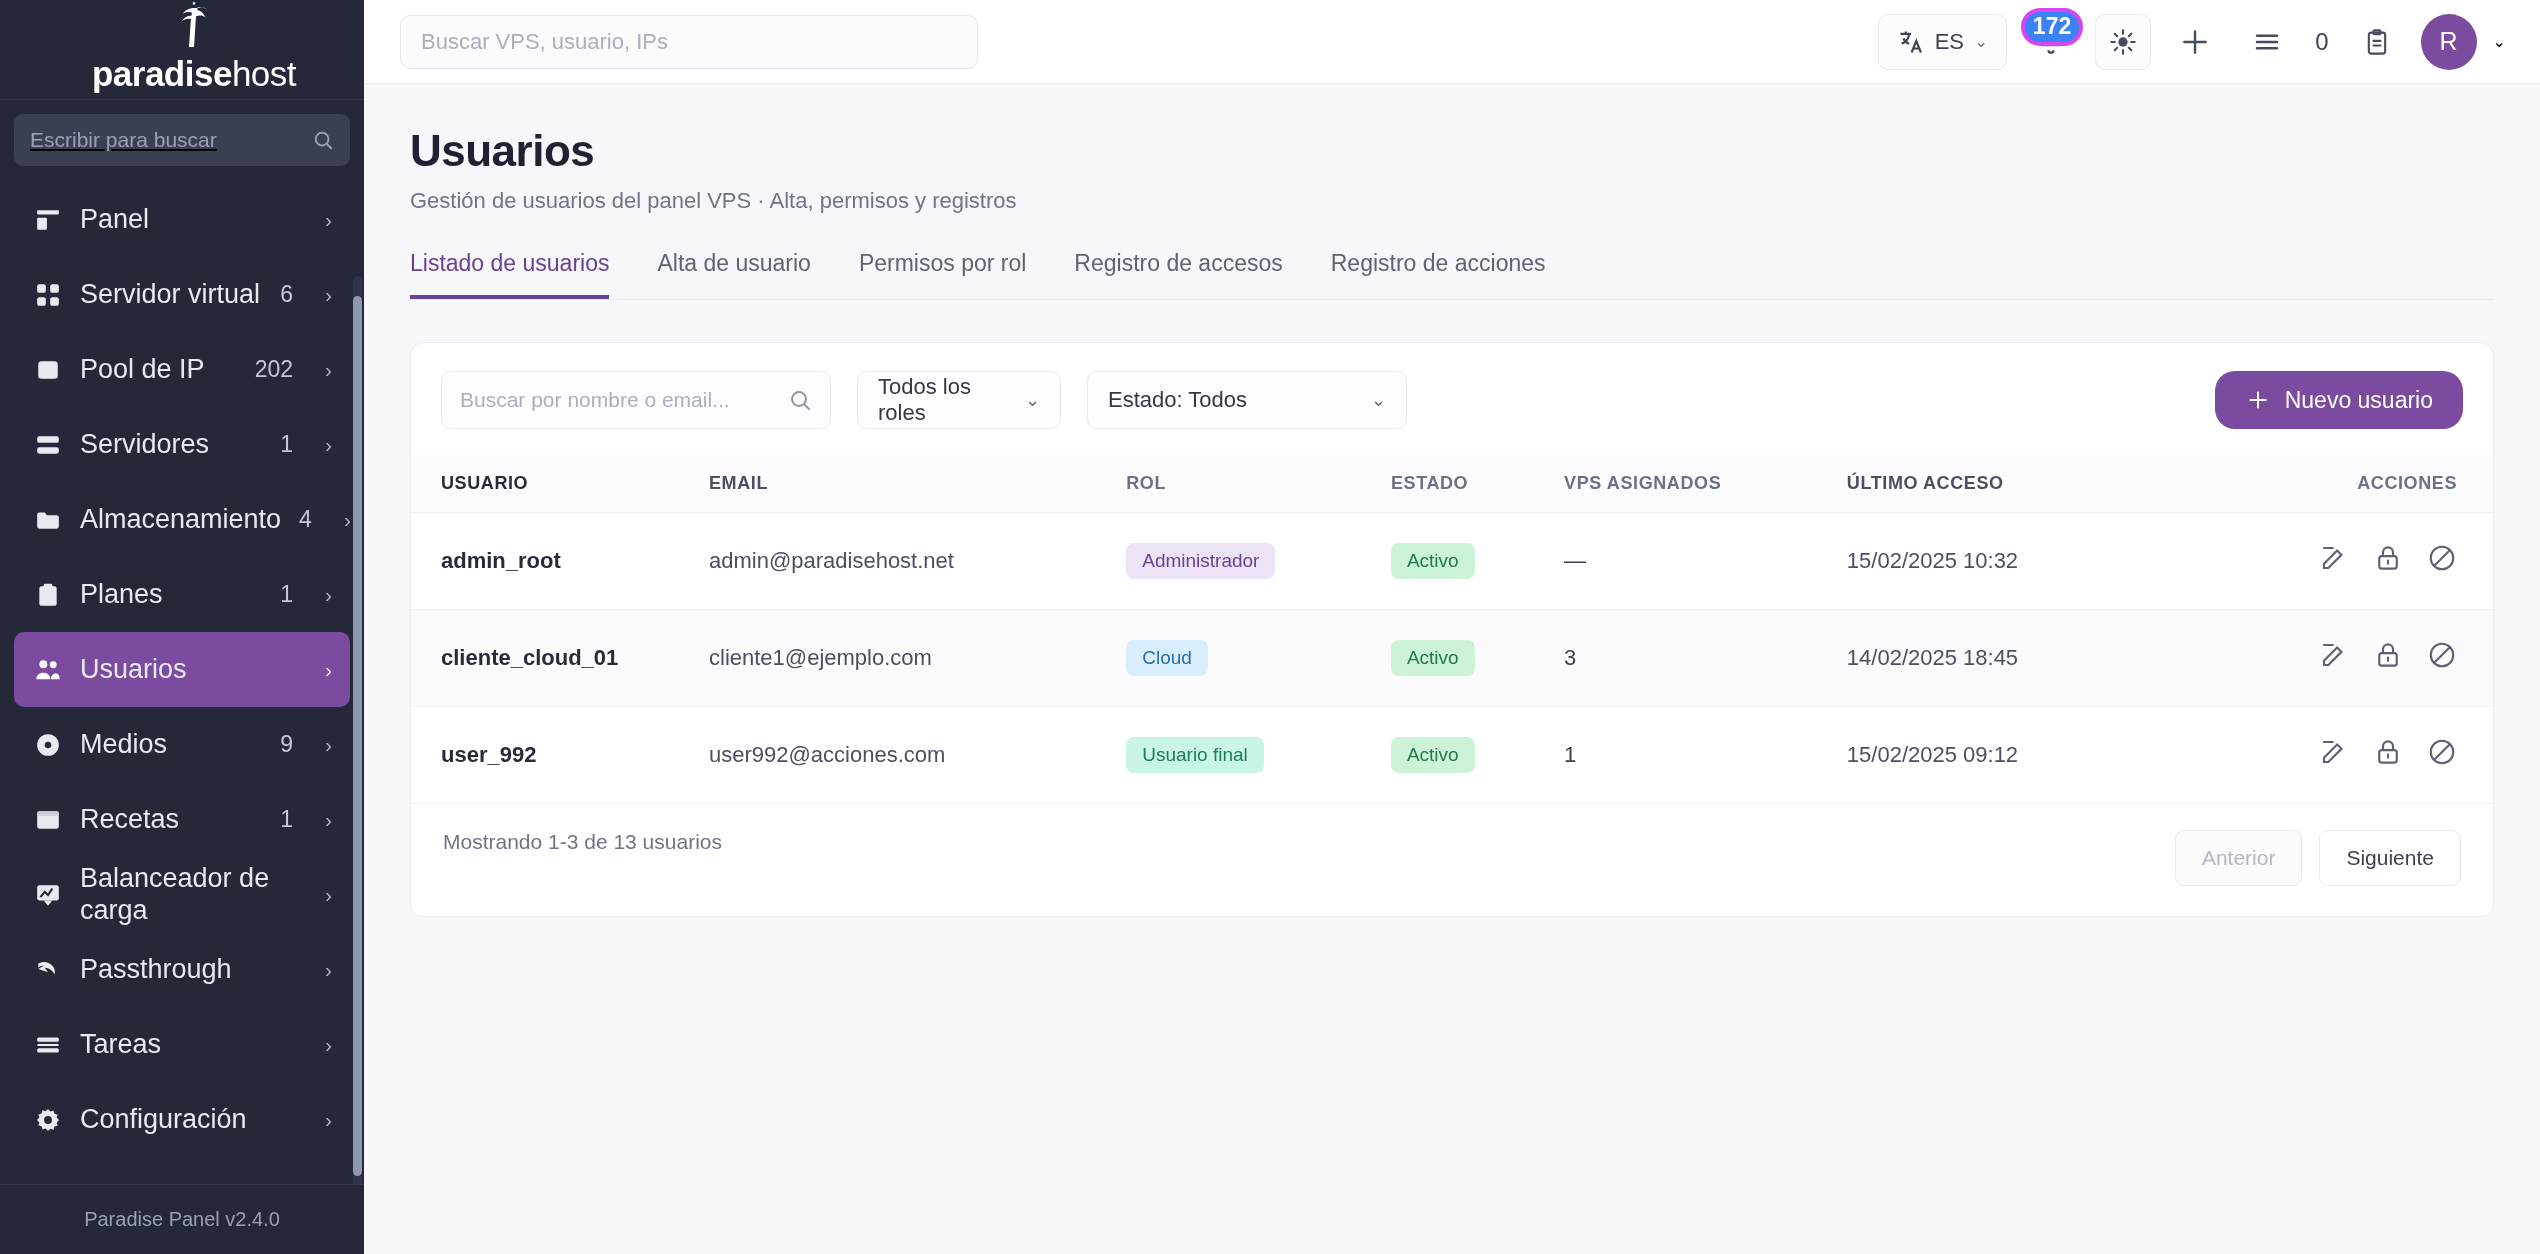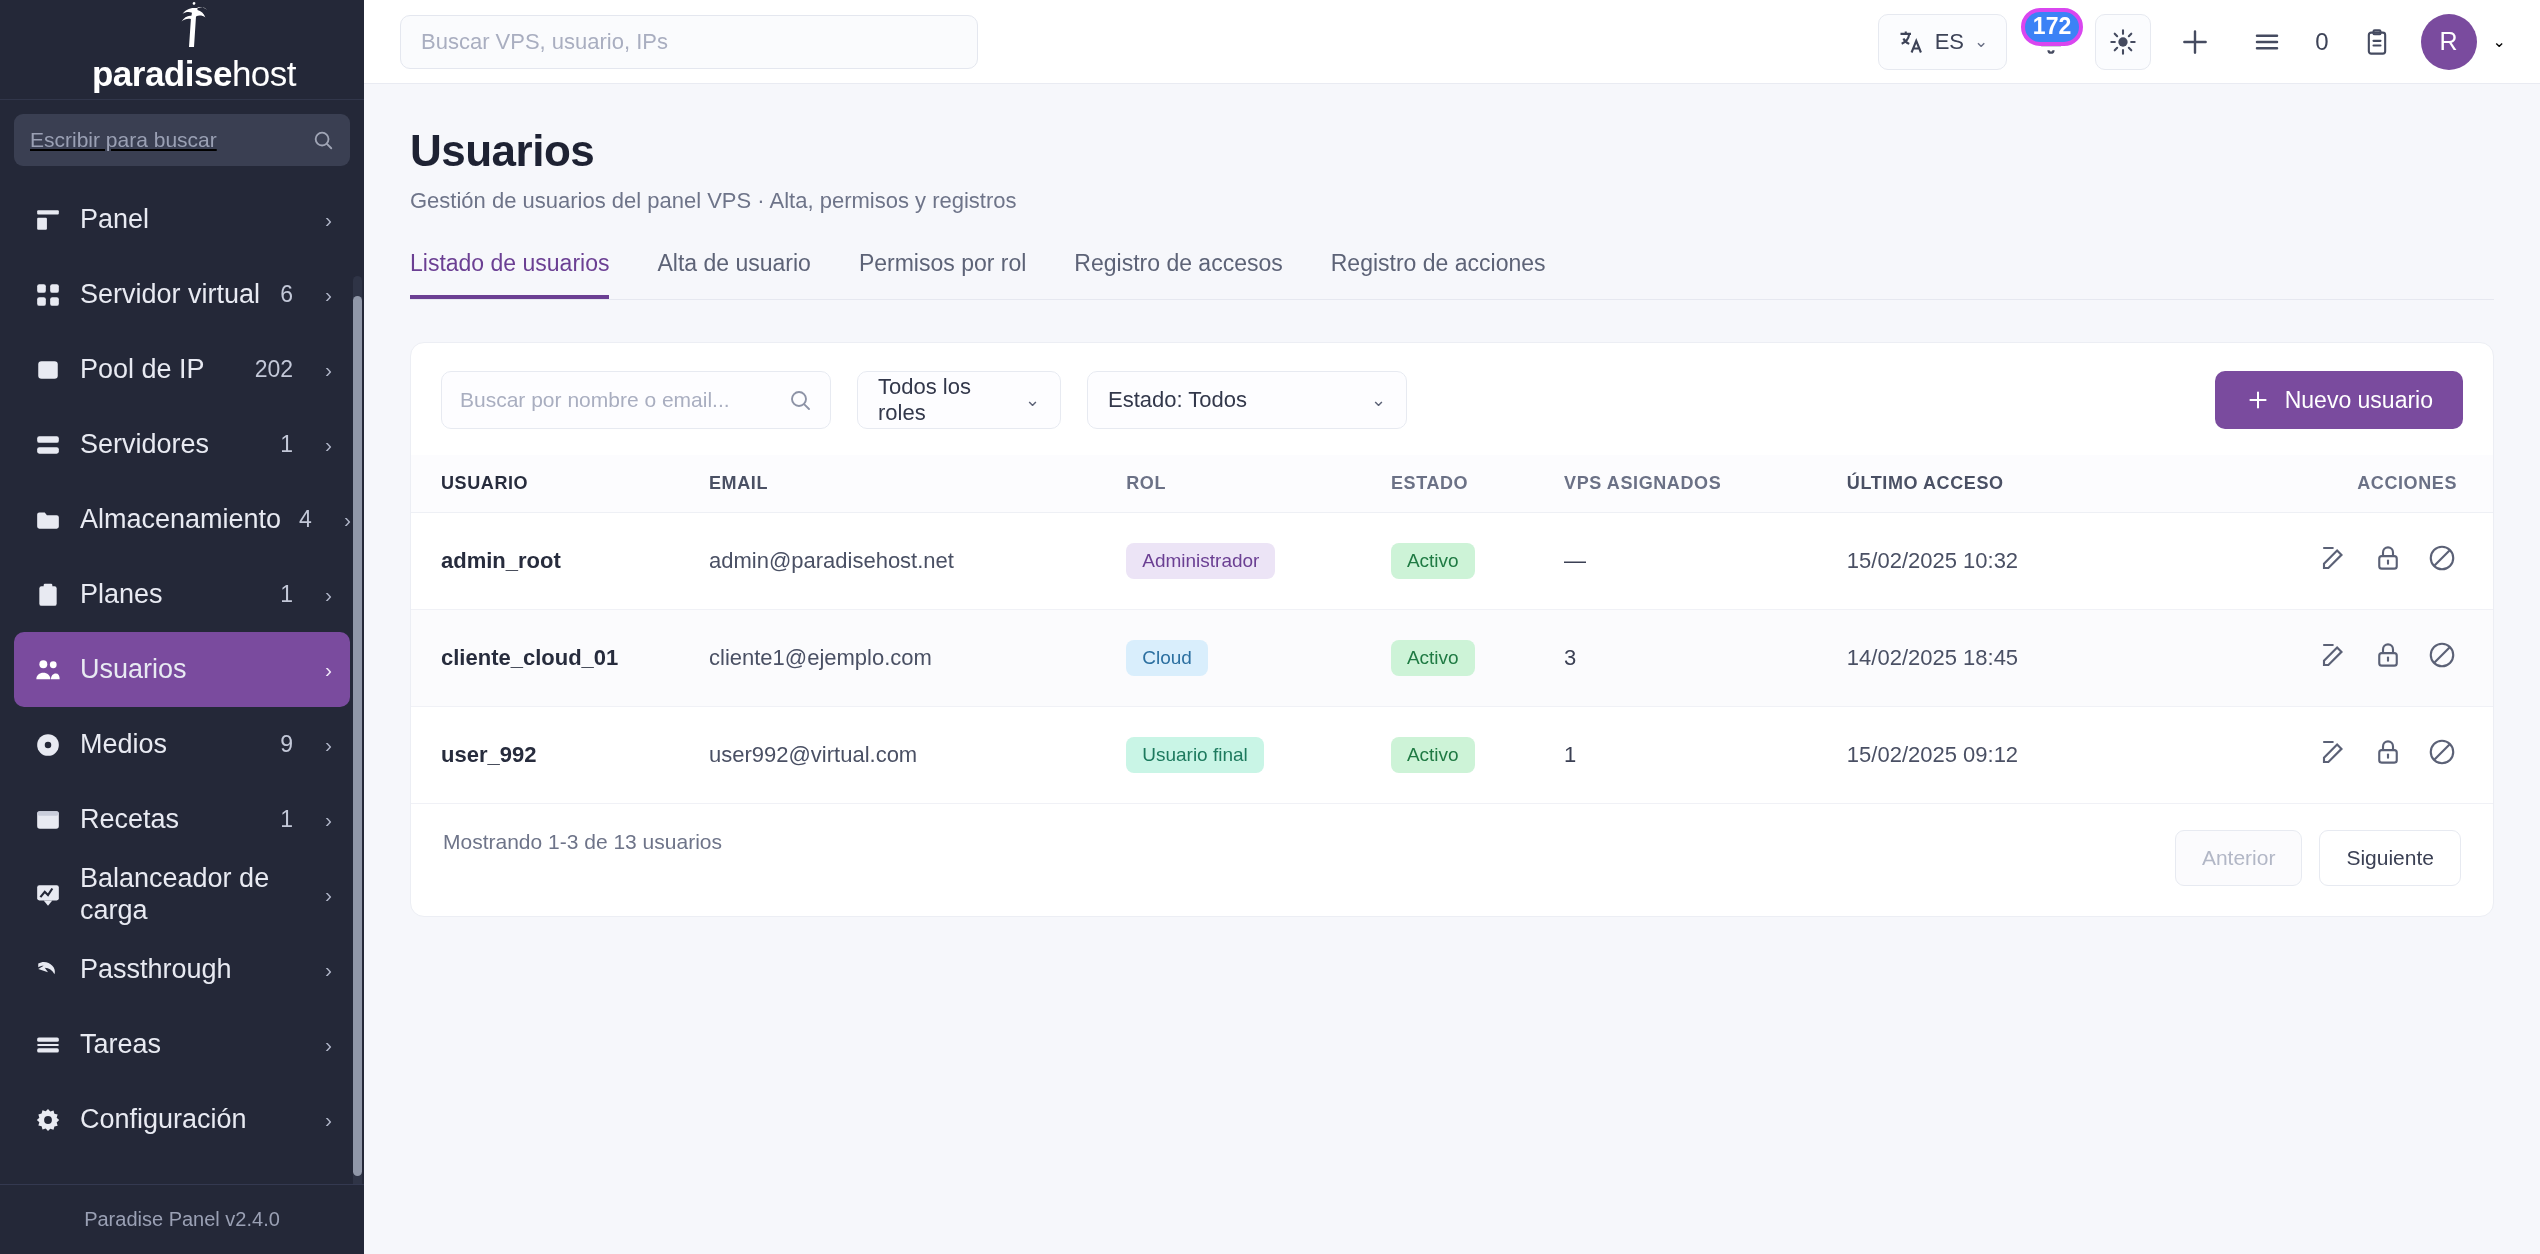--- a/index.html
+++ b/index.html
@@ -146,21 +146,21 @@
   .sel {
     height: 58px; border: 1px solid #e7eaf1; border-radius: 10px;
     background: #fdfdff; display: flex; align-items: center; justify-content: space-between;
     padding: 0 20px; gap: 26px; cursor: pointer; font-size: 22px; color: #33384b;
   }
   .sel.roles { width: 204px; }
   .sel.estado { width: 320px; }
   .sel .schev { font-size: 18px; color: #5d6377; }
   .f-spacer { flex: 1; }
   .btn-primary {
-    height: 58px; background: #7a4b9e; color: #fff; border: none; border-radius: 10px;
+    height: 58px; background: #7a4b9e; color: #fff; border: none; border-radius: 20px;
     display: flex; align-items: center; gap: 14px; padding: 0 30px;
     font-size: 23px; cursor: pointer; font-family: inherit;
   }
 
   table { width: 100%; border-collapse: collapse; }
   thead th {
     text-align: left; font-size: 18px; letter-spacing: 0.6px;
     color: #6b7186; font-weight: 700; text-transform: uppercase;
     padding: 18px 0 18px 0; border-bottom: 1px solid #eef0f5;
     background: #fcfcfe;
@@ -548,21 +548,21 @@
                   <svg class="act" viewBox="0 0 24 24" fill="none" stroke="currentColor" stroke-width="1.7">
                       <circle cx="12" cy="12" r="9"></circle>
                       <line x1="5.6" y1="18.4" x2="18.4" y2="5.6"></line>
                     </svg>
                 </span>
               </td>
             </tr>
 
             <tr>
               <td class="c-user">user_992</td>
-              <td class="c-email">user992@virtual.com</td>
+              <td class="c-email">user992@acciones.com</td>
               <td class="c-rol"><span class="chip final">Usuario final</span></td>
               <td class="c-estado"><span class="chip activo">Activo</span></td>
               <td class="c-vps">1</td>
               <td class="c-acceso">15/02/2025 09:12</td>
               <td class="c-acciones">
                 <span class="actions">
                   <svg class="act" viewBox="0 0 24 24" fill="none" stroke="currentColor" stroke-width="1.7">
                       <path d="M4 16.5V20h3.5L18 9.5 14.5 6z"></path>
                       <path d="M4 4h7" stroke-linecap="round"></path>
                     </svg>

